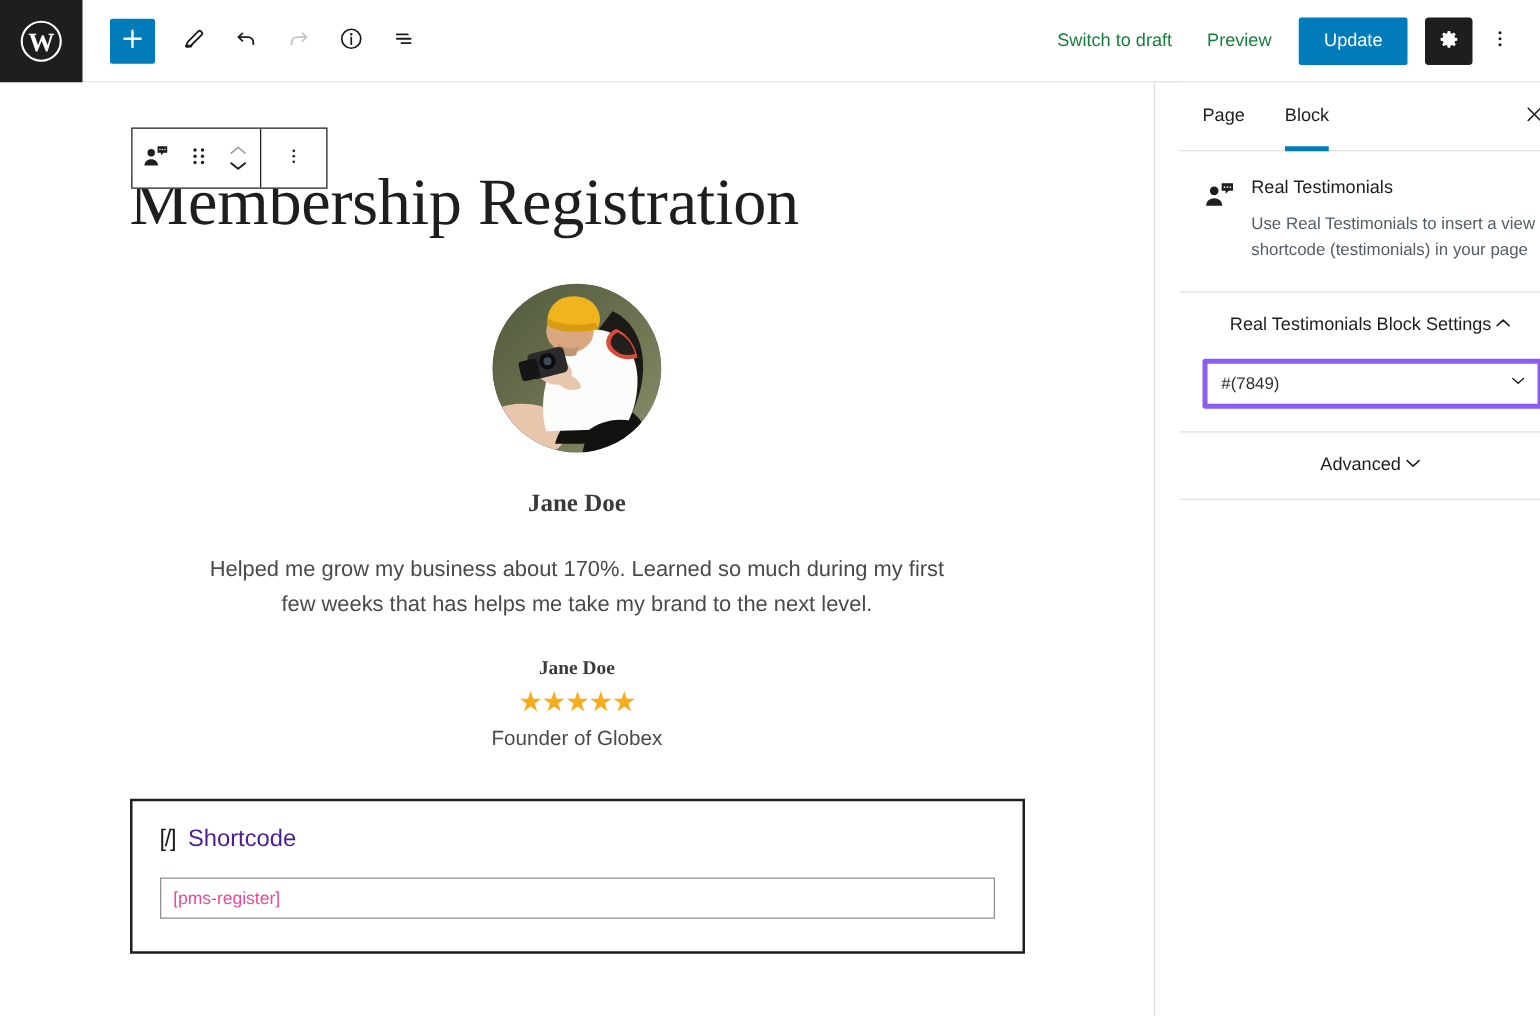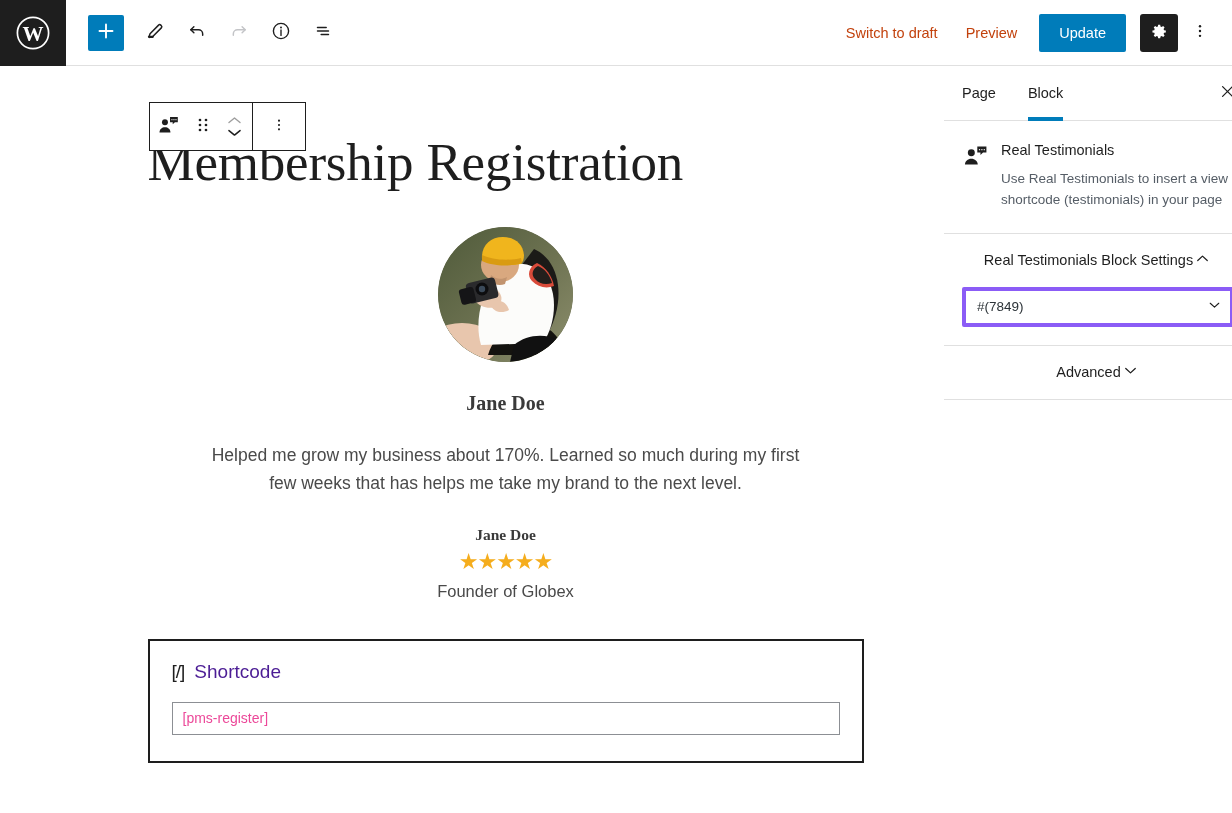--- a/index.html
+++ b/index.html
@@ -44,21 +44,21 @@
   }
   .tb-btn.disabled { color: #c3c4c7; }
 
   .tb-right {
     margin-left: auto;
     display: flex; align-items: center;
     padding-right: 14px; gap: 0;
   }
   .link-btn {
     background: none; border: none; cursor: pointer;
-    color: #c2410c;
+    color: #15803d;
     font-size: 14.5px;
     font-family: "Liberation Sans", sans-serif;
     padding: 8px 14px;
   }
   .update-btn {
     background: #007cba; color: #fff; border: none;
     border-radius: 2px; cursor: pointer;
     font-size: 14.5px; font-family: "Liberation Sans", sans-serif;
     padding: 0 20px; height: 38px;
     margin-left: 8px;
@@ -77,21 +77,20 @@
   }
 
   
   .canvas {
     position: absolute;
     top: 66px; left: 0;
     width: 924px; height: 747px;
     background: #fff;
     border-right: 1px solid #e0e0e0;
     overflow: hidden;
-    margin-left: 44px;
   }
   .content-wrap {
     width: 716px;
     margin: 0 auto;
     padding-top: 66px;
     position: relative;
   }
   .post-title {
     font-family: "Liberation Serif", serif;
     font-size: 53px;

